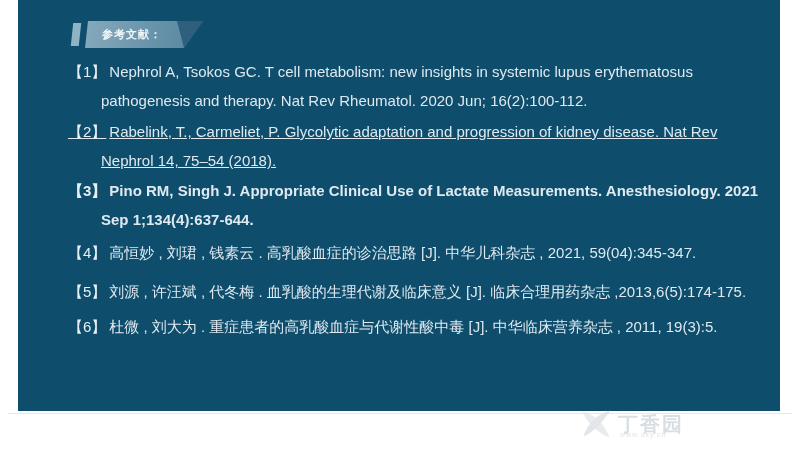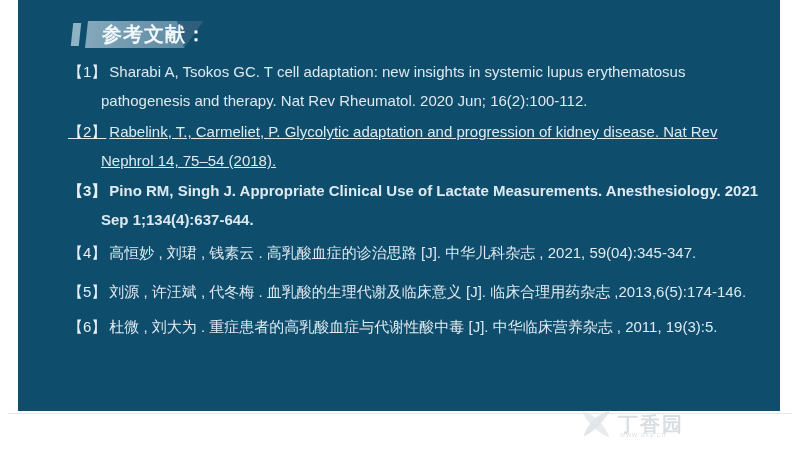--- a/index.html
+++ b/index.html
@@ -34,21 +34,21 @@
       rgba(110,152,175,0.92) 55%,
       rgba(84,127,154,0.95) 100%);
   }
   .badge-tip{
     position:absolute;left:0;top:0;width:160px;height:27px;
     clip-path:polygon(109px 0,135px 0,116px 100%);
     background:rgba(27,77,108,0.70);
   }
   .badge-label{
     position:absolute;left:34px;top:0;height:27px;line-height:27px;
-    font-size:20px;font-weight:bold;color:#F2F7FA;letter-spacing:1px;
+    font-size:11px;font-weight:bold;color:#F2F7FA;letter-spacing:1px;
     white-space:nowrap;
   }
   
   .refs{
     position:absolute;left:50px;top:57px;width:700px;
     color:#DEE9F0;font-size:15px;
   }
   .ref{line-height:29px;white-space:nowrap;}
   .ref .marker{margin-right:3px;color:#E6EFF4;}
   .ref .cont{display:block;padding-left:33px;}
@@ -79,40 +79,40 @@
   <div class="badge-wrap">
     <div class="badge-bar"></div>
     <div class="badge-main"></div>
     <div class="badge-tip"></div>
     <div class="badge-label">参考文献：</div>
   </div>
 
   <div class="refs">
 
     <div class="ref r1">
-      <span class="marker">【1】</span><span>Sharabi A, Tsokos GC. T cell adaptation: new insights in systemic lupus erythematosus</span>
+      <span class="marker">【1】</span><span>Nephrol A, Tsokos GC. T cell metabolism: new insights in systemic lupus erythematosus</span>
       <span class="cont">pathogenesis and therapy. Nat Rev Rheumatol. 2020 Jun; 16(2):100-112.</span>
     </div>
 
     <div class="ref r2">
       <span class="marker">【2】</span><span>Rabelink, T., Carmeliet, P. Glycolytic adaptation and progression of kidney disease. Nat Rev</span>
       <span class="cont">Nephrol 14, 75–54 (2018).</span>
     </div>
 
     <div class="ref r3">
       <span class="marker">【3】</span><span>Pino RM, Singh J. Appropriate Clinical Use of Lactate Measurements. Anesthesiology. 2021</span>
       <span class="cont">Sep 1;134(4):637-644.</span>
     </div>
 
     <div class="ref r4">
       <span class="marker">【4】</span><span>高恒妙 , 刘珺 , 钱素云 . 高乳酸血症的诊治思路 [J]. 中华儿科杂志 , 2021, 59(04):345-347.</span>
     </div>
 
     <div class="ref r5">
-      <span class="marker">【5】</span><span>刘源 , 许汪斌 , 代冬梅 . 血乳酸的生理代谢及临床意义 [J]. 临床合理用药杂志 ,2013,6(5):174-146.</span>
+      <span class="marker">【5】</span><span>刘源 , 许汪斌 , 代冬梅 . 血乳酸的生理代谢及临床意义 [J]. 临床合理用药杂志 ,2013,6(5):174-175.</span>
     </div>
 
     <div class="ref r6">
       <span class="marker">【6】</span><span>杜微 , 刘大为 . 重症患者的高乳酸血症与代谢性酸中毒 [J]. 中华临床营养杂志 , 2011, 19(3):5.</span>
     </div>
 
   </div>
 </div>
 
 <div class="slide-edge-line"></div>

